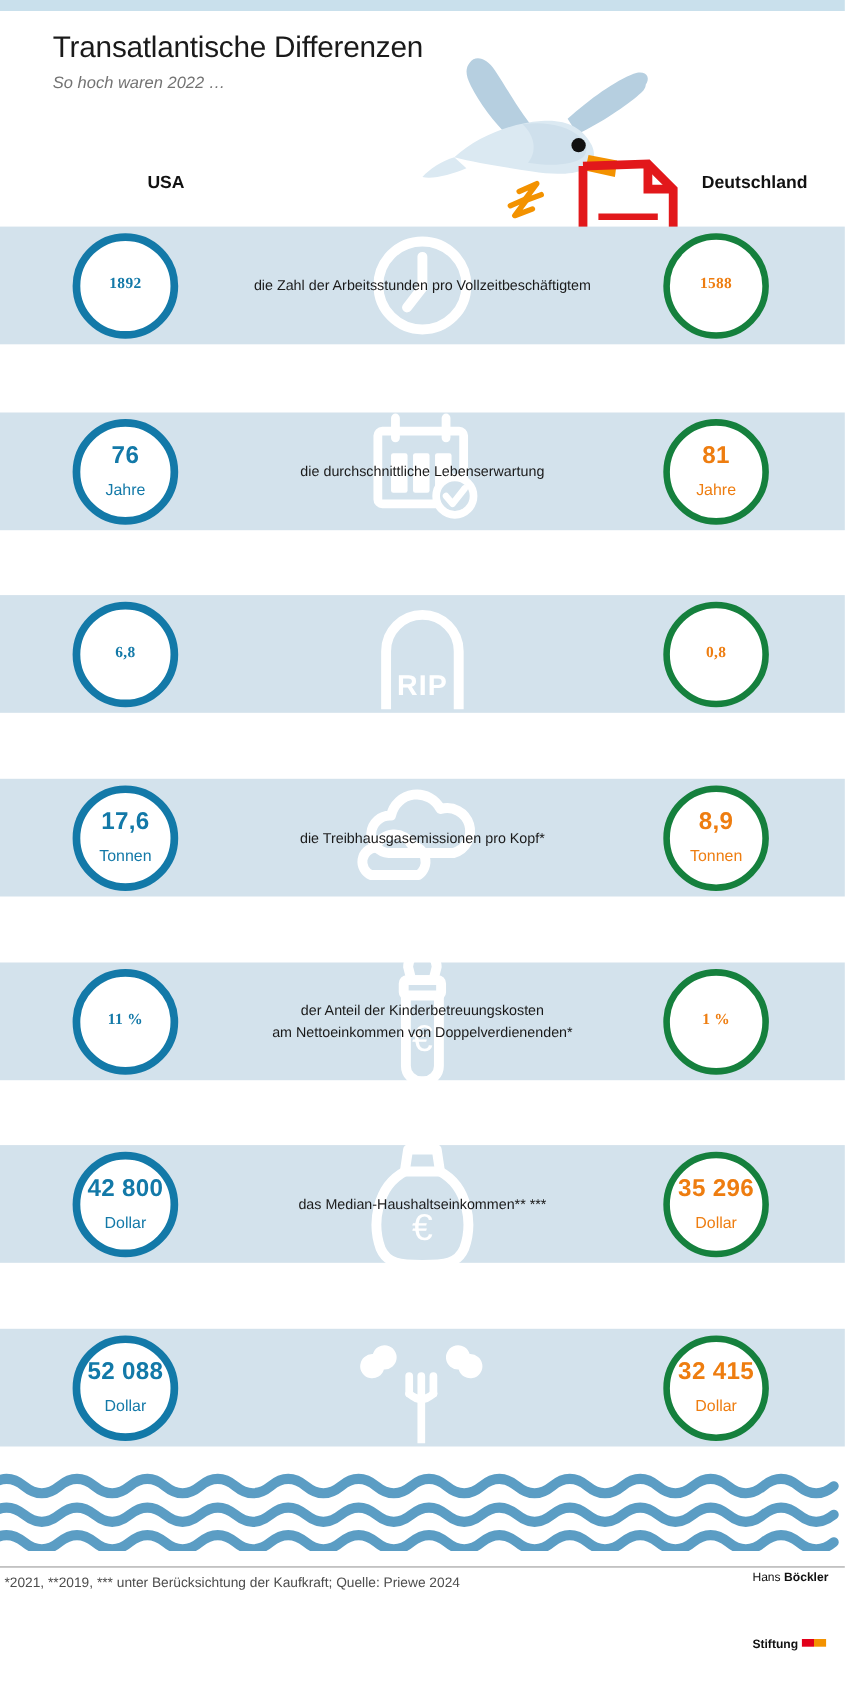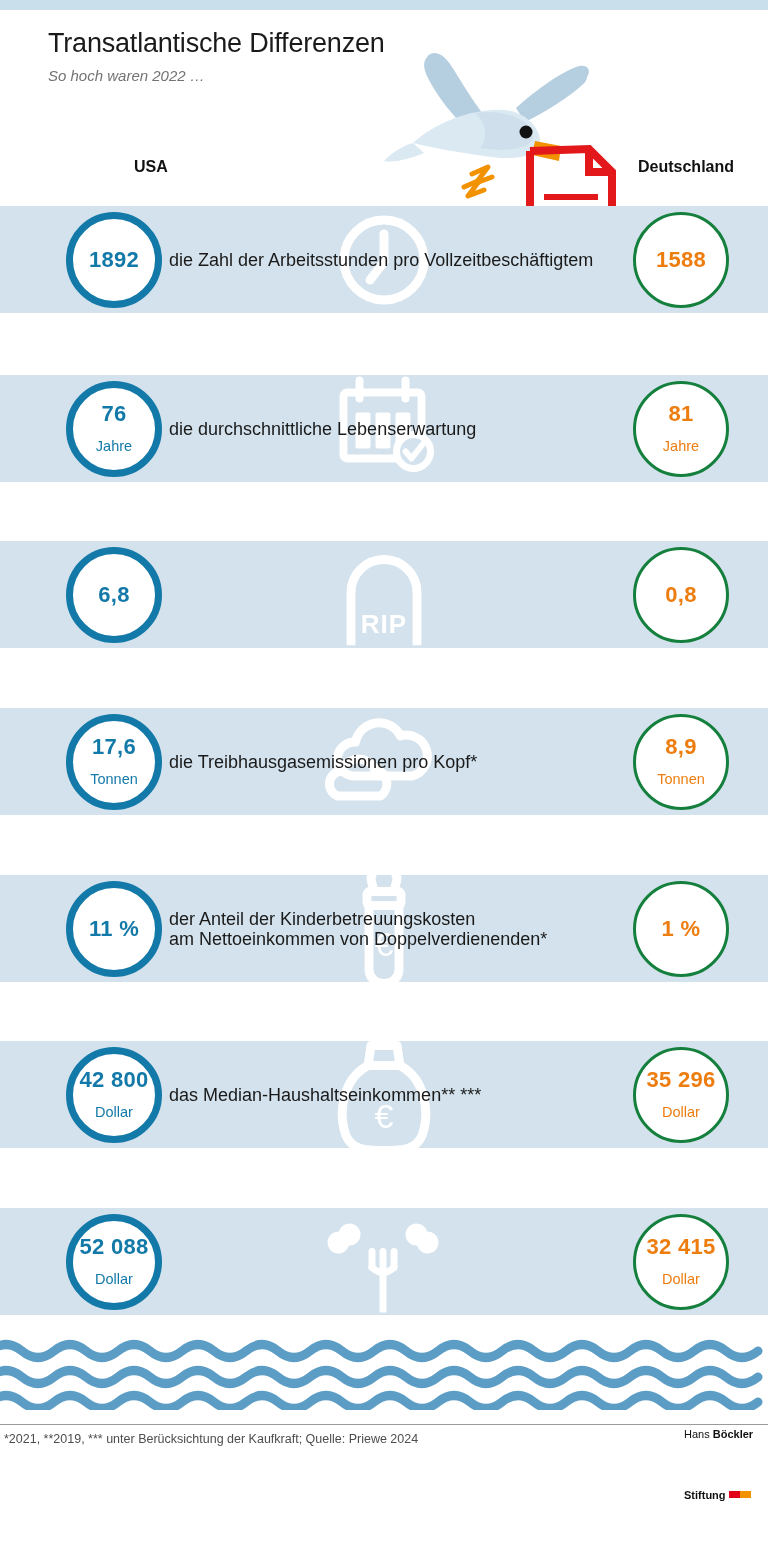--- a/index.html
+++ b/index.html
@@ -49,46 +49,46 @@
   }
   .row-inner{position:relative;width:100%;height:100%;}
   .row-icon{
     position:absolute;left:50%;top:50%;
     transform:translate(-50%,-50%);
     opacity:1;
   }
   .row-label{
     position:absolute;left:50%;top:50%;
     transform:translate(-50%,-50%);
-    width:430px;
-    font-size:18px;line-height:20px;color:#1a1a1a;
+    width:430px;text-align:center;
+    font-size:13px;line-height:20px;color:#1a1a1a;
     z-index:3;
   }
   
   .bubble{
     position:absolute;top:50%;transform:translateY(-50%);
     width:96px;height:96px;border-radius:50%;
     background:#ffffff;
     display:flex;flex-direction:column;
     align-items:center;justify-content:center;
     box-sizing:border-box;z-index:4;
   }
   .bubble.left{left:66px;border:7px solid #1379a8;}
-  .bubble.right{left:633px;border:3px solid #15803d;}
+  .bubble.right{left:603px;border:6px solid #15803d;}
   .bubble .num{
     font-size:22px;font-weight:bold;line-height:1.05;
     letter-spacing:0.3px;white-space:nowrap;
   }
   .bubble .unit{
     font-size:14.5px;font-weight:400;line-height:1.15;margin-top:13px;
     white-space:nowrap;
   }
   .bubble.left .num,.bubble.left .unit{color:#1379a8;}
   .bubble.right .num,.bubble.right .unit{color:#ee7d10;}
-  .bubble.single .num{font-size:22px;}
+  .bubble.single .num{font-size:14px;font-family:Liberation Serif, serif;}
   
   .waves{position:absolute;left:0;top:1335px;width:768px;height:75px;}
   
   .footer-rule{
     position:absolute;left:0;top:1424px;width:768px;height:1px;
     background:#9a9a9a;
   }
   .footnote{
     position:absolute;left:4px;top:1432px;
     font-size:12.5px;color:#4d4d4d;white-space:nowrap;

